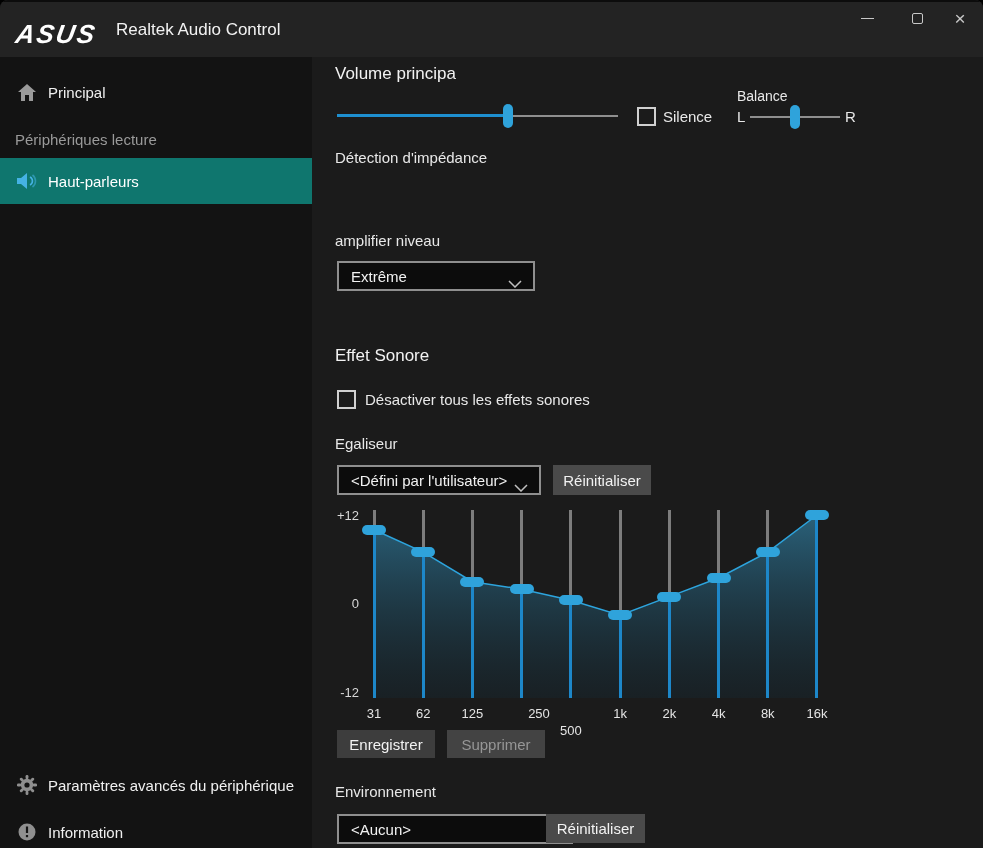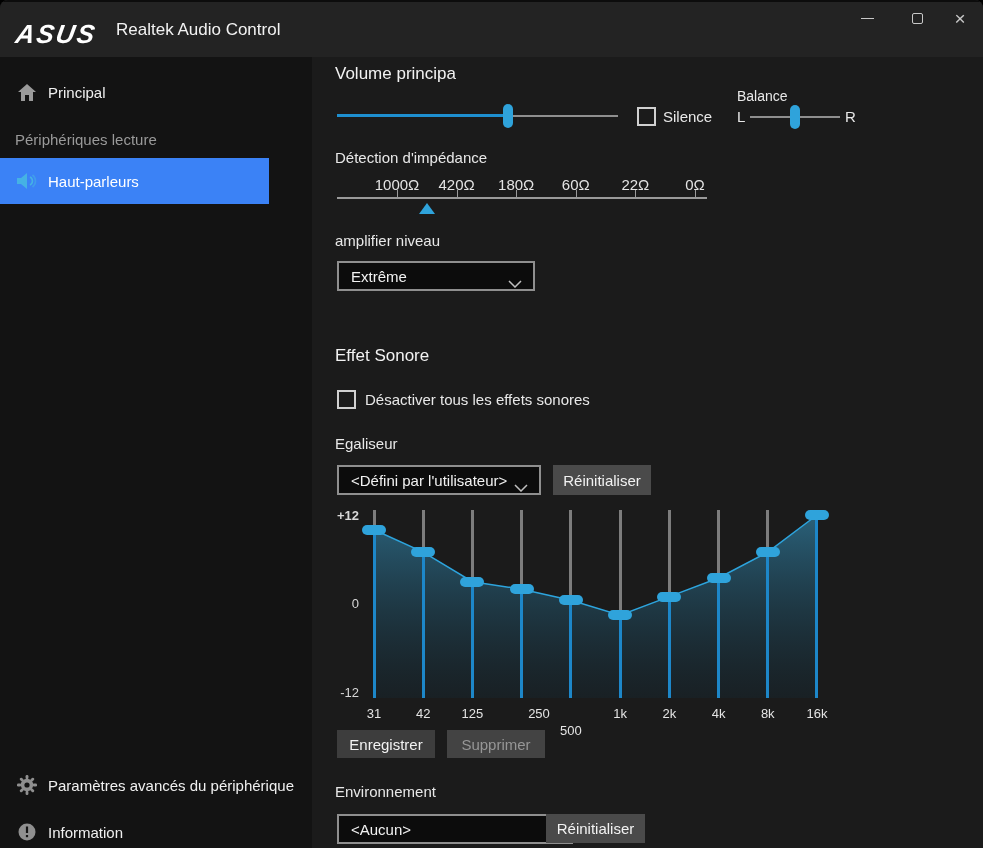--- a/index.html
+++ b/index.html
@@ -15,21 +15,21 @@
   .winbtn.min { left:847px; } .winbtn.max { left:897px; } .winbtn.close { left:940px; font-size:19px; line-height:1; }
   .min-glyph { width:13px; height:1px; background:#c8c8c8; }
   .max-glyph { width:11px; height:11px; border:1px solid #c8c8c8; border-radius:2px; }
 
   
   .sidebar { position:absolute; left:0; top:57px; width:312px; height:791px; background:#131313;text-align:center; }
   .nav-item { position:absolute; left:0; width:312px; height:40px; display:flex; align-items:center; color:#f0f0f0; font-size:15px; }
   .nav-icon { position:absolute; left:16px; width:22px; height:20px; display:flex; align-items:center; justify-content:center; }
   .nav-label { position:absolute; left:48px; }
   .section-label { position:absolute; left:15px; top:74px; color:#9a9a9a; font-size:15px; }
-  .nav-selected { position:absolute; left:0; top:101px; width:269px; height:46px; background:#3b82f6; display:flex; align-items:center; color:#fff; font-size:15px; }
+  .nav-selected { position:absolute; left:0; top:101px; width:312px; height:46px; background:#0f766e; display:flex; align-items:center; color:#fff; font-size:15px; }
 
   
   .content { position:absolute; left:312px; top:57px; width:671px; height:791px; background:#1b1b1b; }
   .abs { position:absolute; }
   .h1 { font-size:17px; color:#f2f2f2; }
   .lbl { font-size:15px; color:#e8e8e8; }
 
   
   .slider-track { position:absolute; height:2px; background:#8f8f8f; }
   .slider-fill { position:absolute; height:3px; background:#1e8fd0; }
@@ -153,36 +153,20 @@
 
     <div class="abs" style="left:425px; top:31px; width:220px; height:48px;">
       <div class="abs" style="left:0; top:0; font-size:14px; color:#e8e8e8;">Balance</div>
       <div class="abs lbl" style="left:0; top:20px;">L</div>
       <div class="slider-track" style="left:13px; top:28px; width:90px;"></div>
       <div class="slider-handle" id="balance-handle" style="top: 17px; left: 53px;"></div>
       <div class="abs lbl" style="left:108px; top:20px;">R</div>
     </div>
 
     <div class="abs lbl" style="left:23px; top:92px;">Détection d'impédance</div>
-    <div id="imp-ruler">
-      <div class="imp-line"></div>
-      <div class="imp-marker" id="imp-marker" style="left: 81.8px;"></div>
-    <div class="imp-label" style="left: 25px;">1000Ω</div>
-        <div class="imp-tick" style="left: 60px;"></div>
-        <div class="imp-label" style="left: 84.6px;">420Ω</div>
-        <div class="imp-tick" style="left: 119.6px;"></div>
-        <div class="imp-label" style="left: 144.2px;">180Ω</div>
-        <div class="imp-tick" style="left: 179.2px;"></div>
-        <div class="imp-label" style="left: 203.8px;">60Ω</div>
-        <div class="imp-tick" style="left: 238.8px;"></div>
-        <div class="imp-label" style="left: 263.4px;">22Ω</div>
-        <div class="imp-tick" style="left: 298.4px;"></div>
-        <div class="imp-label" style="left: 323px;">0Ω</div>
-        <div class="imp-tick" style="left: 358px;"></div>
-      </div>
 
     <div class="abs lbl" style="left:23px; top:175px;">amplifier niveau</div>
     <div class="dropdown" style="left:25px; top:204px; width:198px;">
       <span>Extrême</span>
       <span class="chev">
         <svg width="14" height="8">
             <path d="M1 1 L7 7 L13 1" stroke="#c0c0c0" stroke-width="1.5" fill="none"></path>
           </svg>
       </span>
     </div>
@@ -196,41 +180,41 @@
       <span>&lt;Défini par l'utilisateur&gt;</span>
       <span class="chev">
         <svg width="14" height="8">
             <path d="M1 1 L7 7 L13 1" stroke="#c0c0c0" stroke-width="1.5" fill="none"></path>
           </svg>
       </span>
     </div>
     <div class="btn alt" style="left:241px; top:408px; width:98px; height:30px;">Réinitialiser</div>
 
     <div id="eq-chart">
-      <div class="eq-axis" style="top:3px;font-weight:bold;">+12</div>
+      <div class="eq-axis" style="top:3px;">+12</div>
       <div class="eq-axis" style="top:91px;">0</div>
       <div class="eq-axis" style="top:180px;">-12</div>
     <div style="position: absolute; left: 0px; top: 0px; width: 530px; height: 220px;"><svg width="530" height="220" viewBox="0 0 530 220">
             <defs>
               <linearGradient id="eqgrad" gradientUnits="userSpaceOnUse" x1="0" y1="10" x2="0" y2="193">
                 <stop offset="0" stop-color="#3490ba" stop-opacity="0.6"></stop>
                 <stop offset="1" stop-color="#123040" stop-opacity="0.25"></stop>
               </linearGradient>
             </defs>
             <polygon points="39.0,24.8 88.2,47.1 137.4,76.7 186.7,84.2 235.9,95.3 285.1,110.1 334.3,91.6 383.5,73.0 432.8,47.1 482.0,10.0 482.0,193 39.0,193" fill="url(#eqgrad)"></polygon>
             <polyline points="39.0,24.8 88.2,47.1 137.4,76.7 186.7,84.2 235.9,95.3 285.1,110.1 334.3,91.6 383.5,73.0 432.8,47.1 482.0,10.0" fill="none" stroke="#2da4dd" stroke-width="1.5"></polyline>
           </svg></div>
         <div class="eq-track-gray" style="left: 37.5px; top: 5px; height: 19.83px;"></div>
         <div class="eq-track-blue" style="left: 37.5px; top: 24.83px; height: 168.17px;"></div>
         <div class="eq-handle" style="left: 27px; top: 19.83px;"></div>
         <div class="eq-freq" style="left: 19px; top: 201px;">31</div>
         <div class="eq-track-gray" style="left: 86.72px; top: 5px; height: 42.081px;"></div>
         <div class="eq-track-blue" style="left: 86.72px; top: 47.081px; height: 145.919px;"></div>
         <div class="eq-handle" style="left: 76.22px; top: 42.081px;"></div>
-        <div class="eq-freq" style="left: 68.22px; top: 201px;">42</div>
+        <div class="eq-freq" style="left: 68.22px; top: 201px;">62</div>
         <div class="eq-track-gray" style="left: 135.94px; top: 5px; height: 71.749px;"></div>
         <div class="eq-track-blue" style="left: 135.94px; top: 76.749px; height: 116.251px;"></div>
         <div class="eq-handle" style="left: 125.44px; top: 71.749px;"></div>
         <div class="eq-freq" style="left: 117.44px; top: 201px;">125</div>
         <div class="eq-track-gray" style="left: 185.16px; top: 5px; height: 79.166px;"></div>
         <div class="eq-track-blue" style="left: 185.16px; top: 84.166px; height: 108.834px;"></div>
         <div class="eq-handle" style="left: 174.66px; top: 79.166px;"></div>
         <div class="eq-freq" style="left: 184px; top: 201px;">250</div>
         <div class="eq-track-gray" style="left: 234.38px; top: 5px; height: 90.2915px;"></div>
         <div class="eq-track-blue" style="left: 234.38px; top: 95.2915px; height: 97.7085px;"></div>

